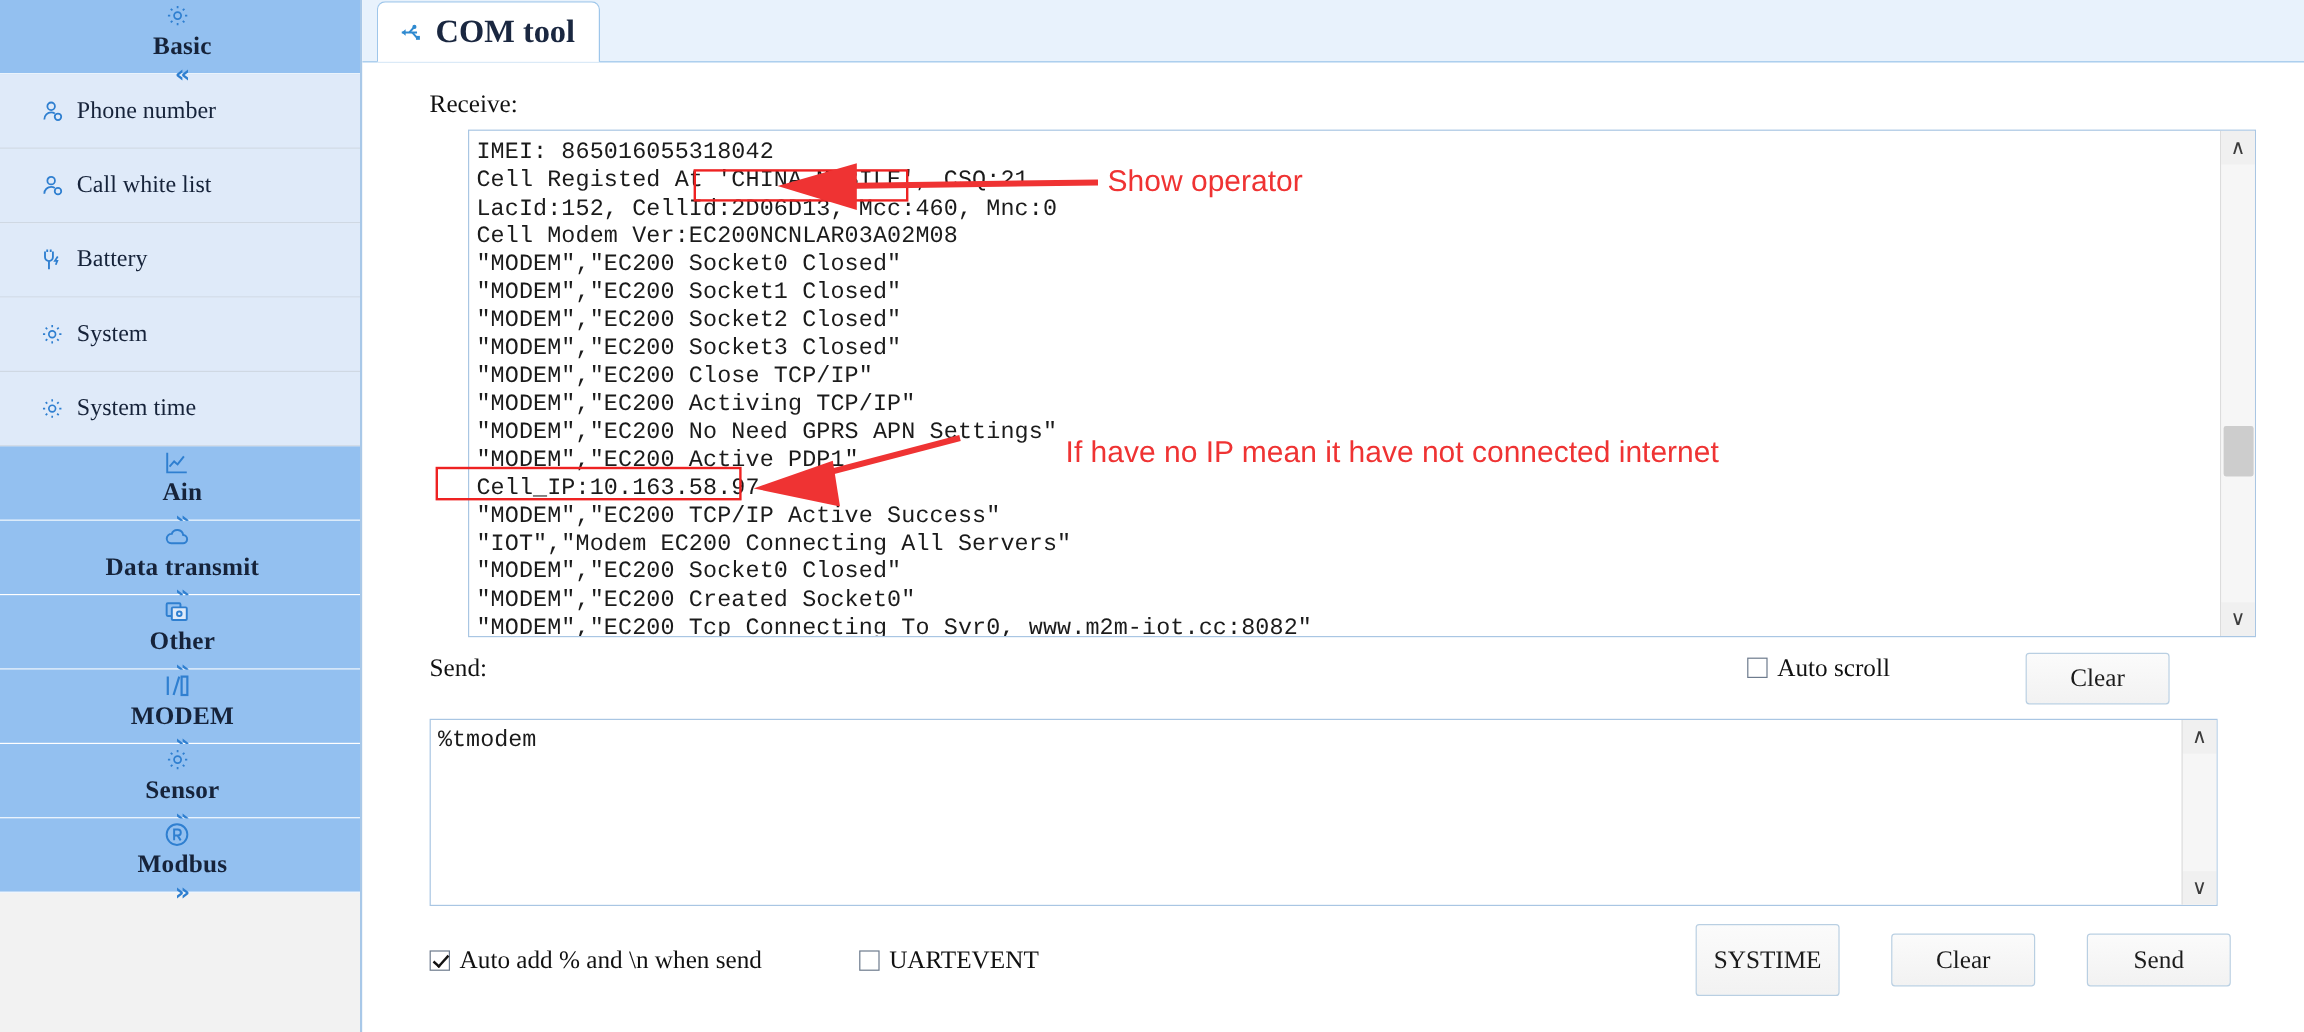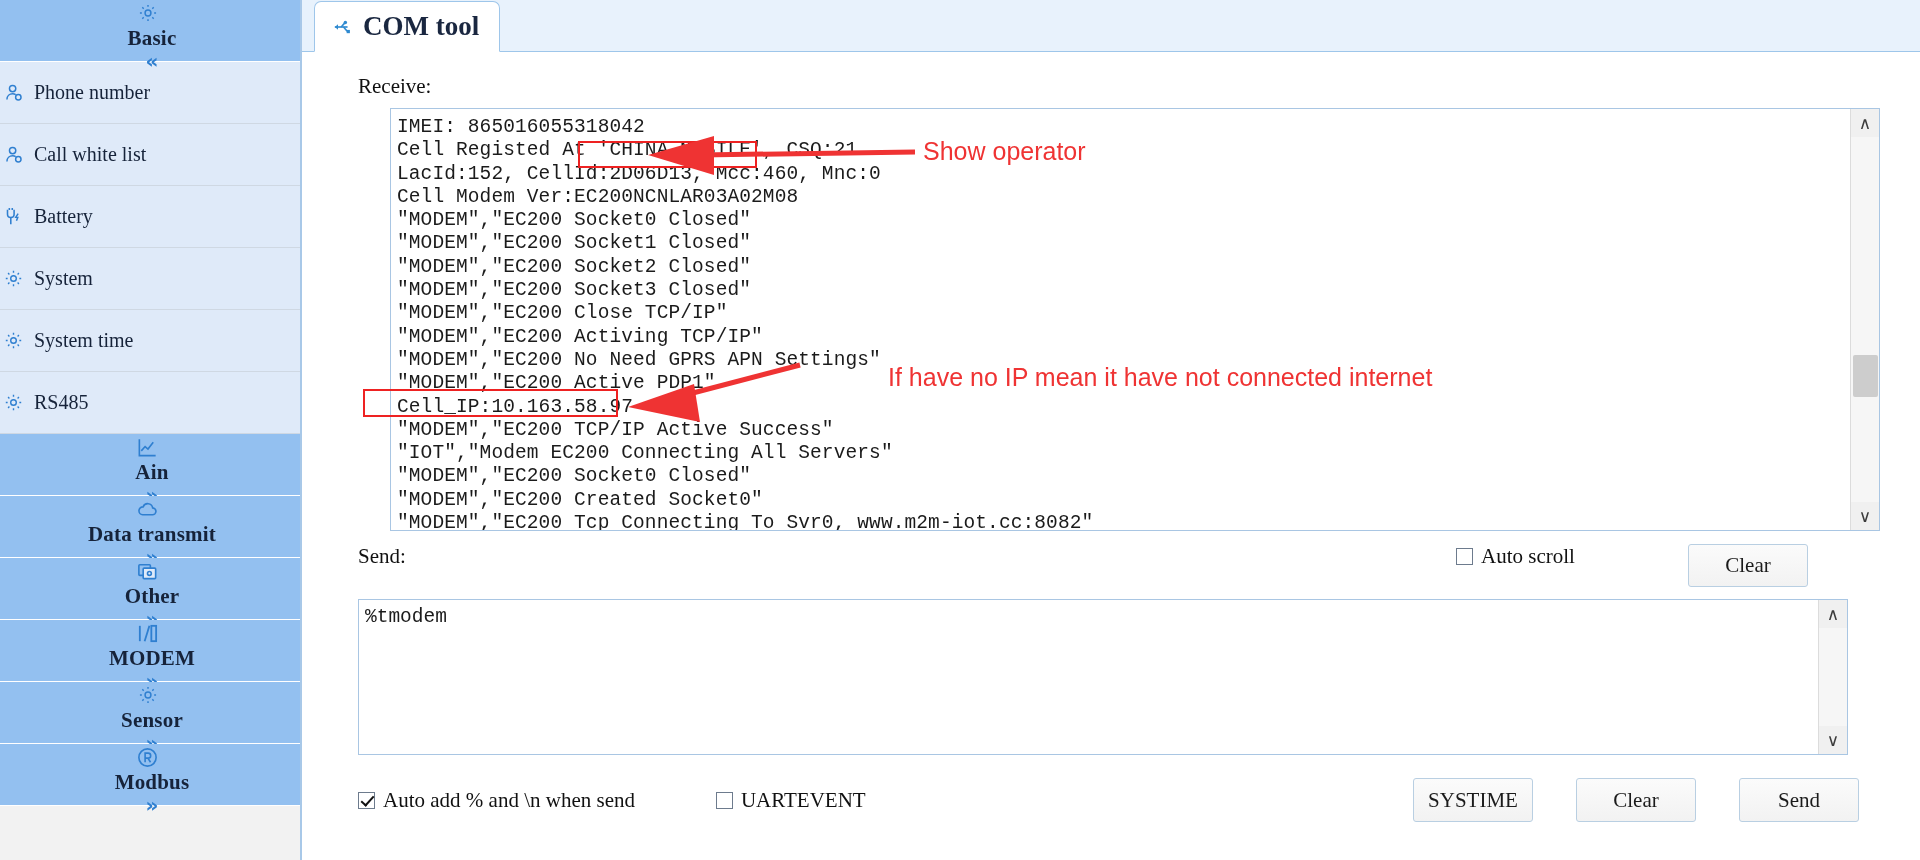--- a/index.html
+++ b/index.html
@@ -56,20 +56,21 @@
     line-height: 1;
     font-family: "DejaVu Sans", sans-serif;
     width: 22px; text-align: center;
     flex-shrink: 0;
   }
   .sub-item {
     height: 62px;
     background: #dfeaf9;
     display: flex;
     align-items: center;
+    padding-left: 30px;
     border-bottom: 1px solid #cfd8e3;
     font-size: 20px;
     color: #16233a;
     cursor: pointer;
   }
   .sub-item .sicon {
     width: 26px; height: 26px;
     margin-right: 8px;
     display: inline-flex; align-items: center; justify-content: center;
     color: #2f7fd0;
@@ -252,21 +253,21 @@
     align-items: center;
     position: relative;
     gap: 47px;
   }
   .chk-label {
     display: flex; align-items: center;
     font-size: 21px; color: #111111;
     cursor: pointer;
     margin-right: 34px;
   }
-  #btn-systime { position: absolute; left: 1055px; width: 120px; height: 44px; }
+  #btn-systime { position: absolute; left: 1055px; width: 120px; height: 60px; }
   #btn-clear-bot { position: absolute; left: 1218px; width: 120px; height: 44px; }
   #btn-send { position: absolute; left: 1381px; width: 120px; height: 44px; }
 
   
   .anno-text {
     position: absolute;
     color: #ef3333;
     font-family: "Liberation Sans", sans-serif;
     font-size: 25px;
     white-space: nowrap;
@@ -350,29 +351,20 @@
     <div class="sub-item">
       <span class="sicon">
         <svg width="21" height="21" viewBox="0 0 24 24" fill="none" stroke="currentColor" stroke-width="1.6">
           <circle cx="12" cy="12" r="3.2"></circle>
           <path d="M12 3.2v2.1M12 18.7v2.1M3.2 12h2.1M18.7 12h2.1M5.8 5.8l1.5 1.5M16.7 16.7l1.5 1.5M18.2 5.8l-1.5 1.5M7.3 16.7l-1.5 1.5"></path>
         </svg>
       </span>
       <span>System time</span>
     </div>
 
-    <div class="sub-item">
-      <span class="sicon">
-        <svg width="21" height="21" viewBox="0 0 24 24" fill="none" stroke="currentColor" stroke-width="1.6">
-          <circle cx="12" cy="12" r="3.2"></circle>
-          <path d="M12 3.2v2.1M12 18.7v2.1M3.2 12h2.1M18.7 12h2.1M5.8 5.8l1.5 1.5M16.7 16.7l1.5 1.5M18.2 5.8l-1.5 1.5M7.3 16.7l-1.5 1.5"></path>
-        </svg>
-      </span>
-      <span>RS485</span>
-    </div>
 
     <div class="group-header">
       <span class="gicon">
         <svg width="23" height="23" viewBox="0 0 24 24" fill="none" stroke="currentColor" stroke-width="1.7">
           <path d="M3.5 3.5v17h17"></path>
             <path d="M5.5 15.5l4-4.5 3 2.6 5.5-7"></path>
         </svg>
       </span>
       <span class="ghlabel">Ain</span>
       <span class="chev">»</span>

